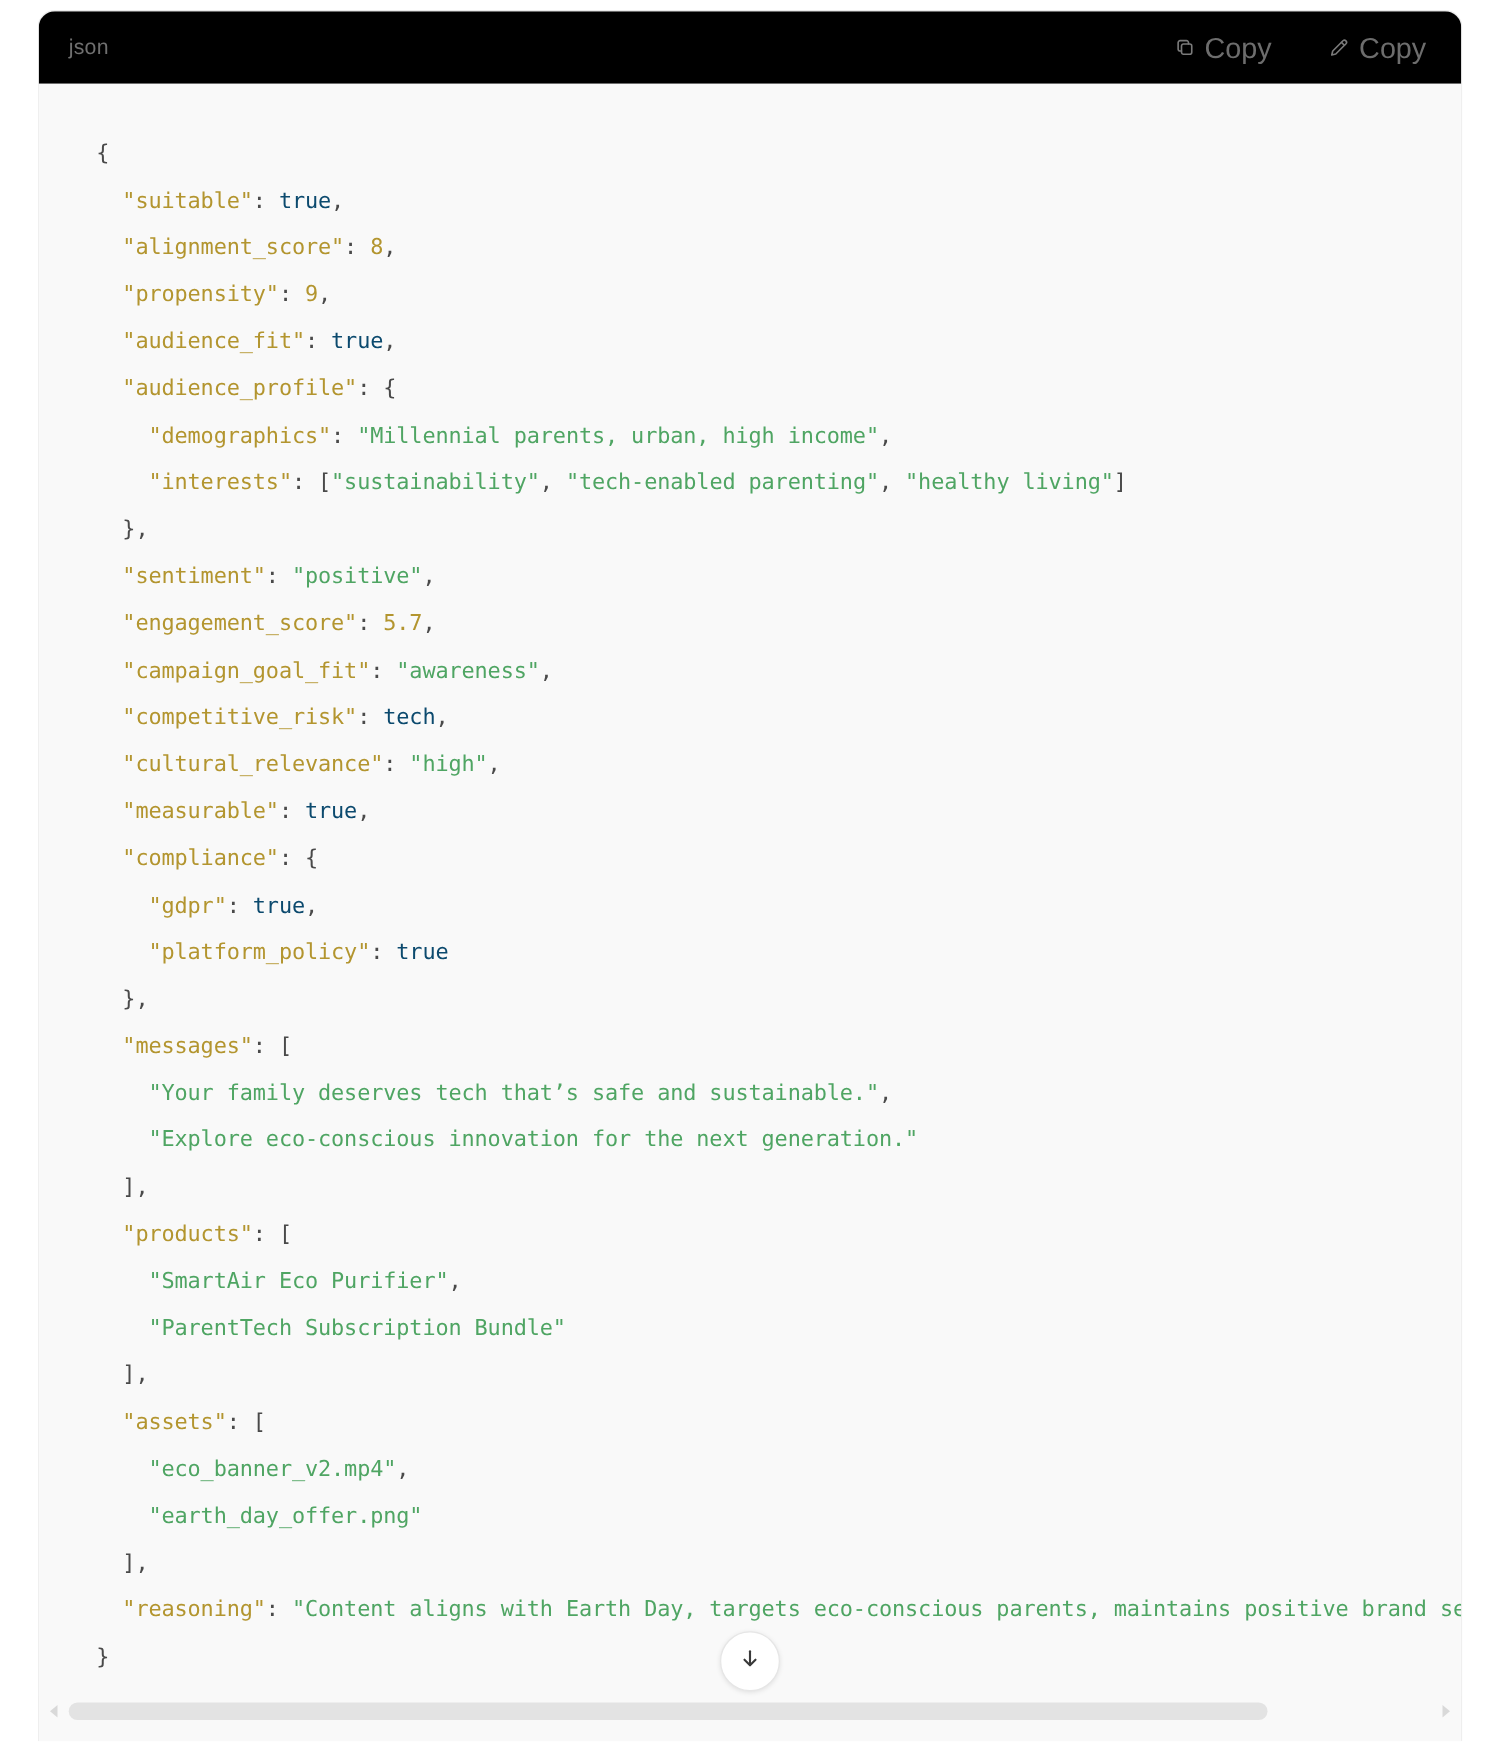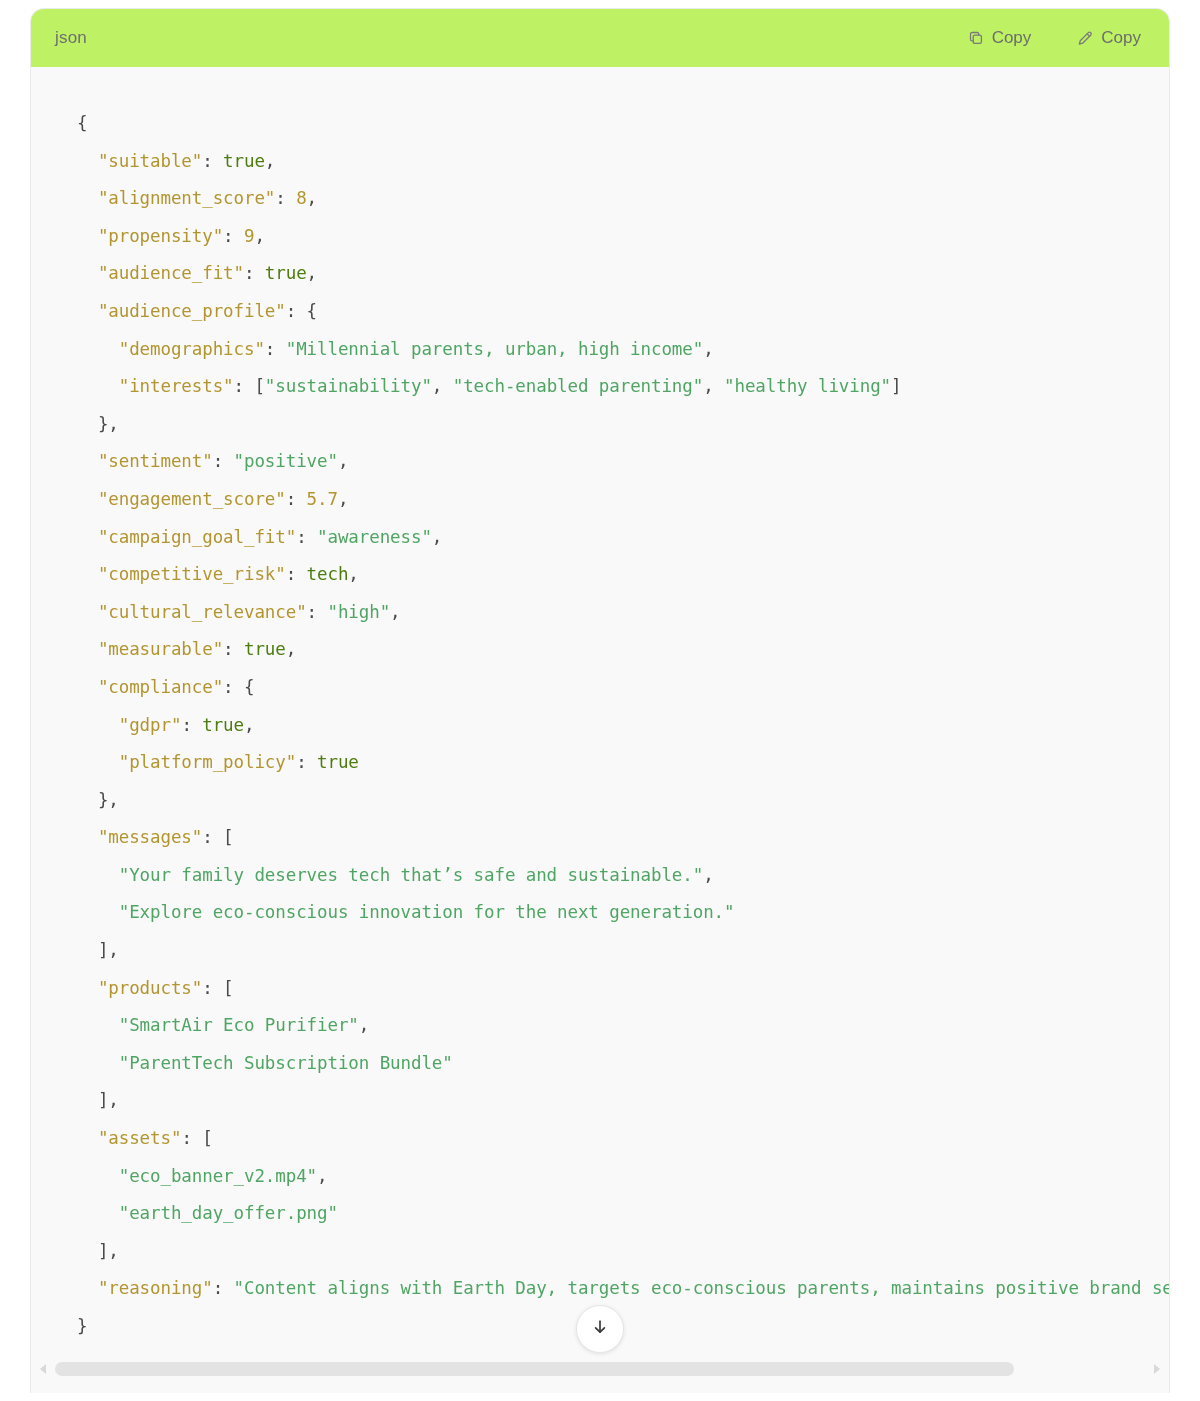--- a/index.html
+++ b/index.html
@@ -37,38 +37,38 @@
 
   
   .panel-header {
     position: relative;
     height: 58px;
     display: flex;
     align-items: center;
     justify-content: space-between;
     padding: 0 28px 0 24px;
     box-sizing: border-box;
-    background: #bef264;
+    background: #000000;
   }
   .lang-label {
     font-family: "Liberation Sans", sans-serif;
     font-size: 17px;
     color: #6f6f6f;
     letter-spacing: 0.2px;
   }
   .header-actions {
     display: flex;
     align-items: center;
     gap: 46px;
   }
   .hdr-btn {
     display: flex;
     align-items: center;
     gap: 8px;
-    font-size: 17px;
+    font-size: 23px;
     color: #6d6d6d;
     background: transparent;
     border: none;
     padding: 0;
     cursor: pointer;
     font-family: "Liberation Sans", sans-serif;
   }
   .hdr-btn svg { display: block; }
 
   
@@ -85,21 +85,21 @@
     font-size: 17.5px;
     line-height: 37.6px;
     white-space: pre;
     color: #3d3d3d;
     letter-spacing: -0.1px;
   }
   .tok-punct { color: #4a4a4a; }
   .tok-key   { color: #b3952f; }
   .tok-str   { color: #4fa563; }
   .tok-num   { color: #b3952f; }
-  .tok-bool  { color: #4d7c0f; }
+  .tok-bool  { color: #0c4a6e; }
 
   
   .scroll-down-fab {
     position: absolute;
     left: 50%;
     transform: translateX(-50%);
     bottom: 40px;
     width: 46px;
     height: 46px;
     border-radius: 50%;

